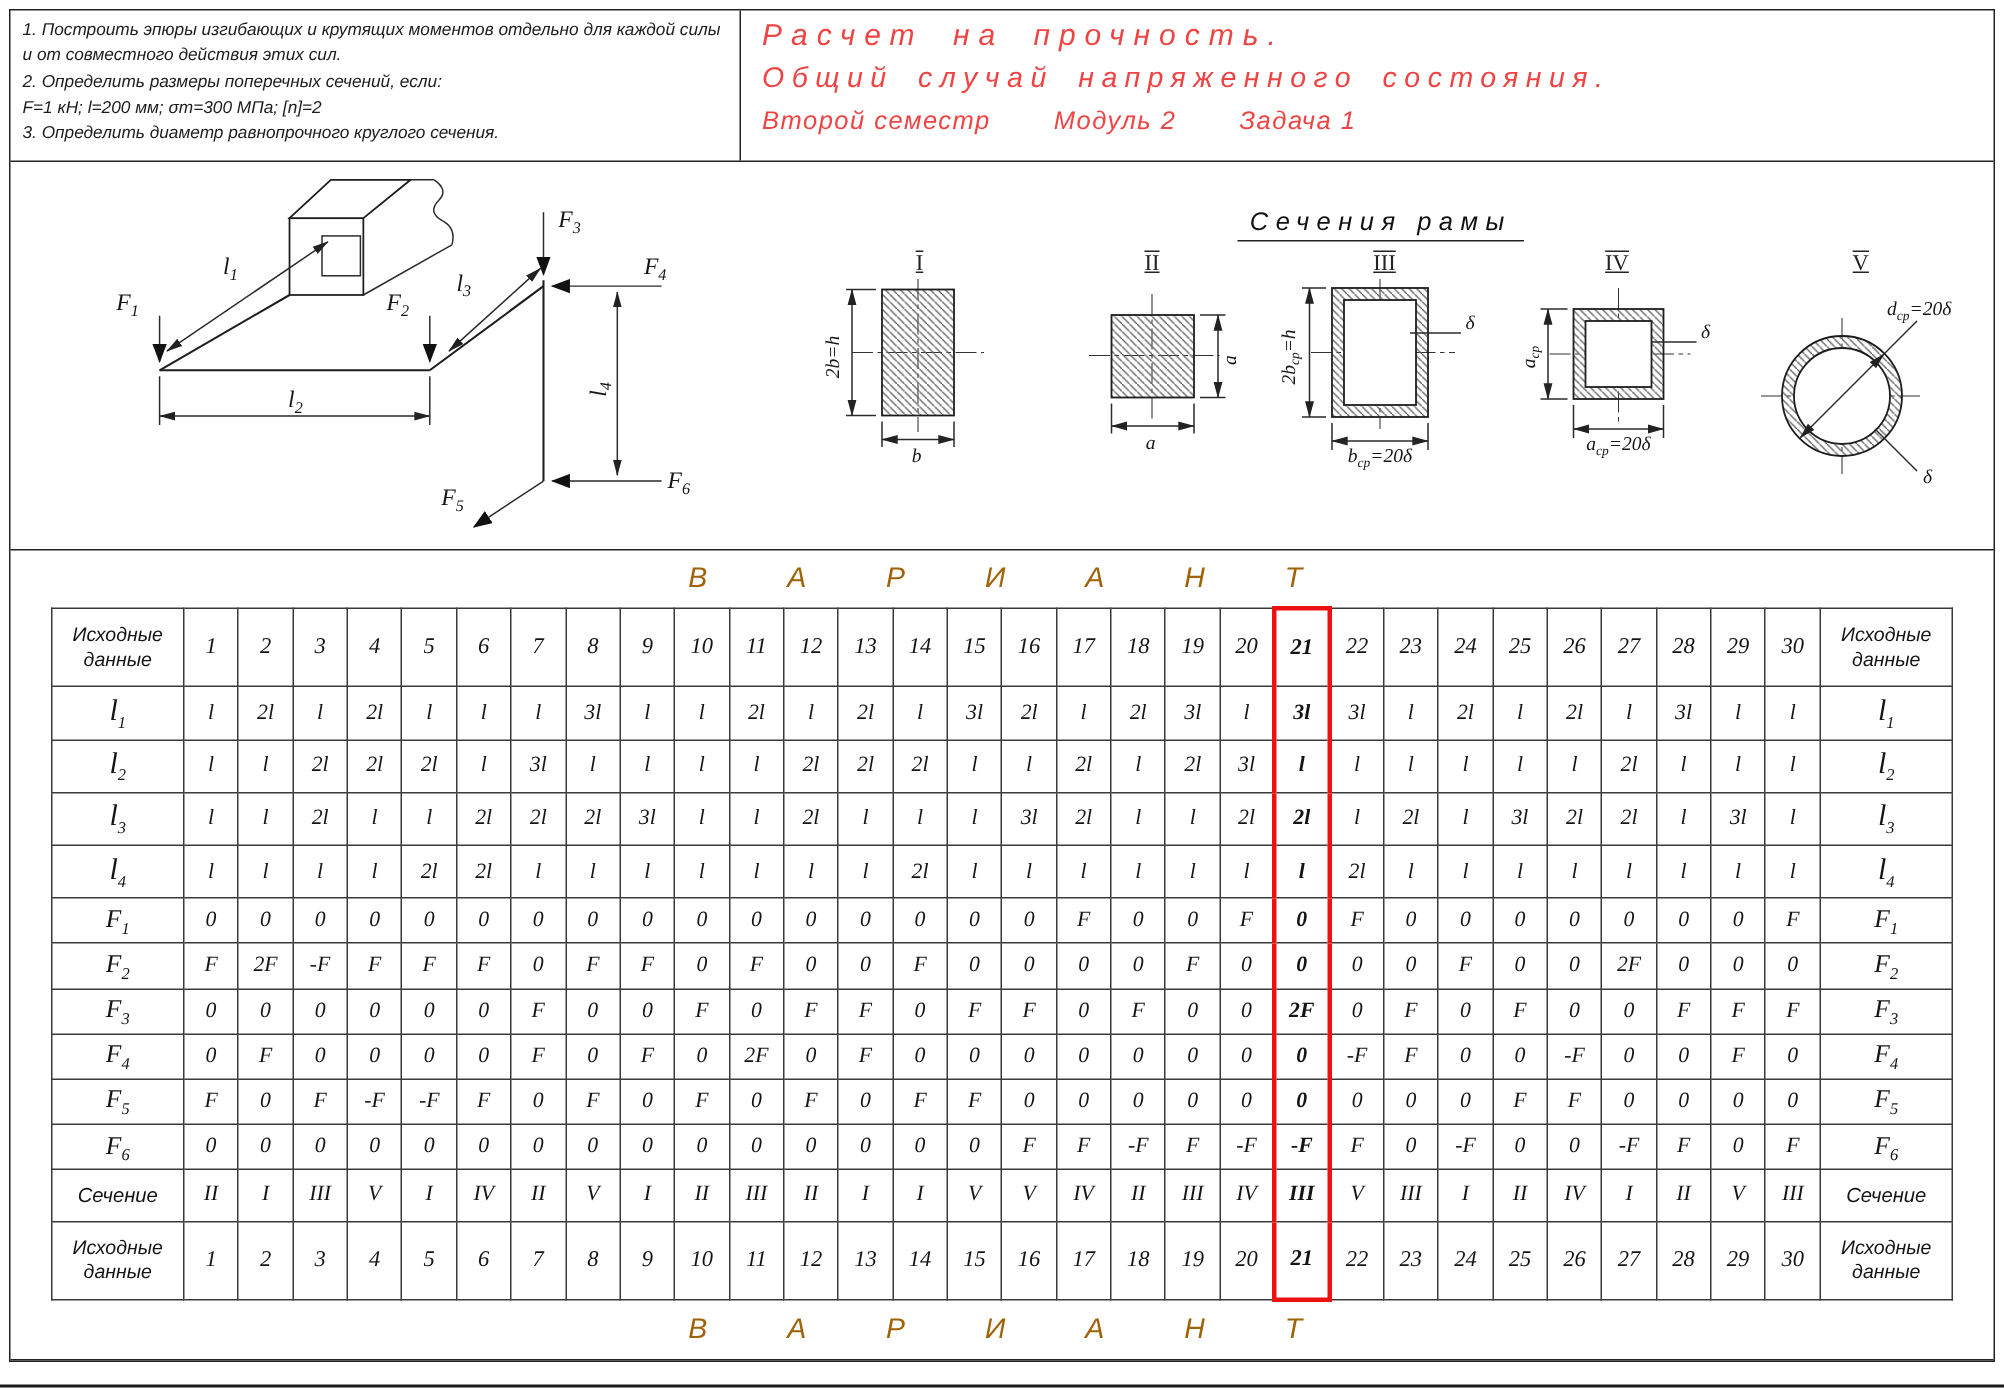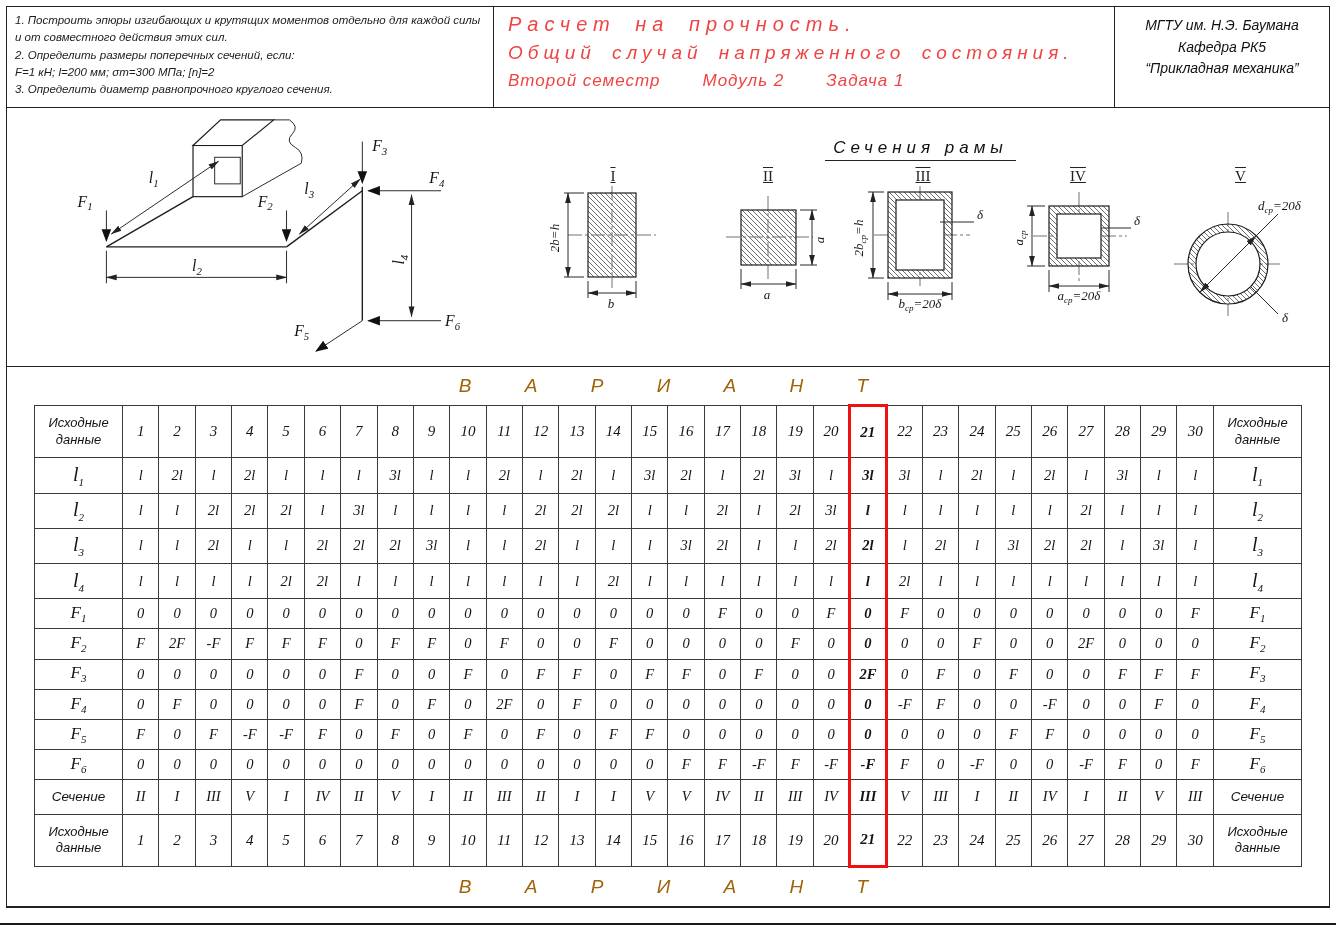--- a/index.html
+++ b/index.html
@@ -90,25 +90,20 @@
         <div>F=1 кН;  l=200 мм;  σт=300 МПа;  [n]=2</div>
         <div>3.  Определить диаметр равнопрочного круглого сечения.</div>
       </div>
       <div class="hdr-title">
         <div class="t1">Расчет на прочность.</div>
         <div class="t2">Общий случай напряженного состояния.</div>
         <div class="t3">
           <span>Второй семестр</span><span>Модуль 2</span><span>Задача 1</span>
         </div>
       </div>
-      <div class="hdr-inst">
-        <div>МГТУ им. Н.Э. Баумана</div>
-        <div>Кафедра РК5</div>
-        <div>“Прикладная механика”</div>
-      </div>
     </div>
 
     <div class="draw">
 
       <div class="frame-fig">
         <svg viewBox="0 0 490 256" width="500" height="252">
 
           <g>
             <rect class="shape" x="180" y="34" width="50" height="52" fill="#fff"></rect>
             <polygon class="shape" points="180,34 208,8 262,8 230,34" fill="#fff"></polygon>

